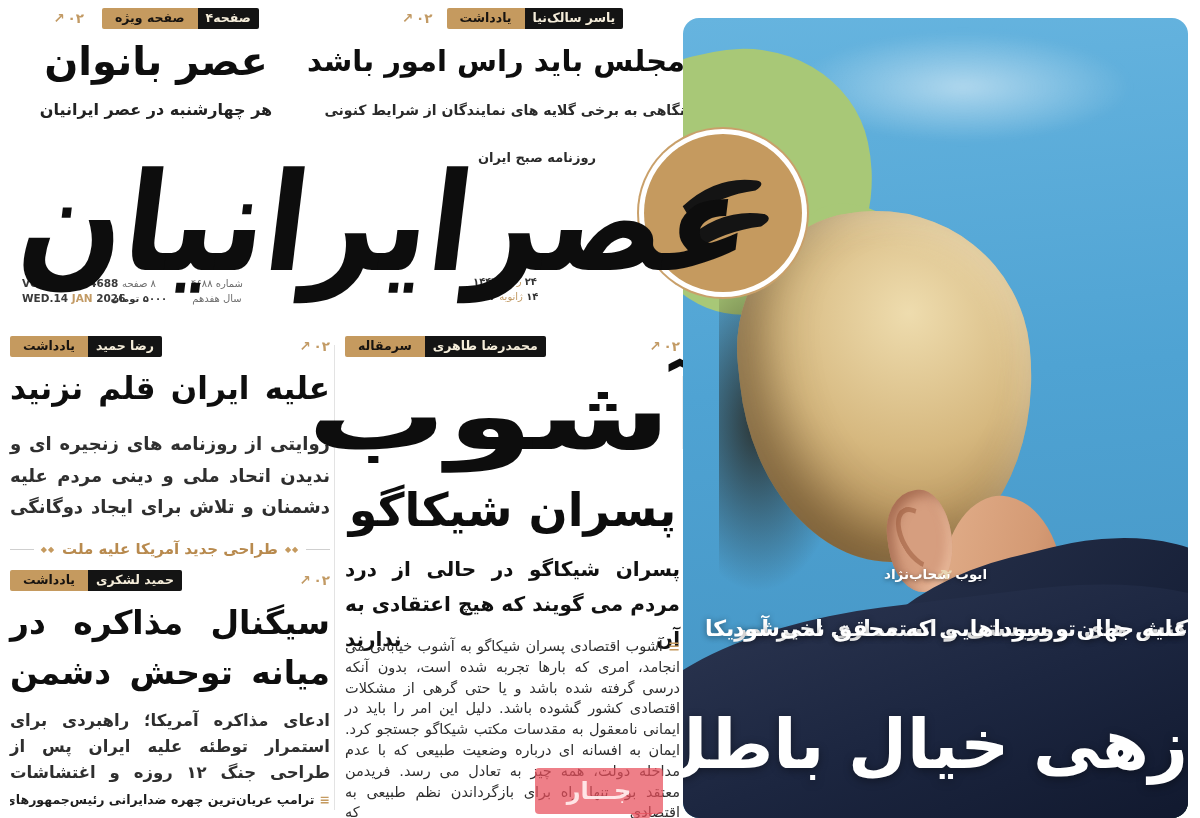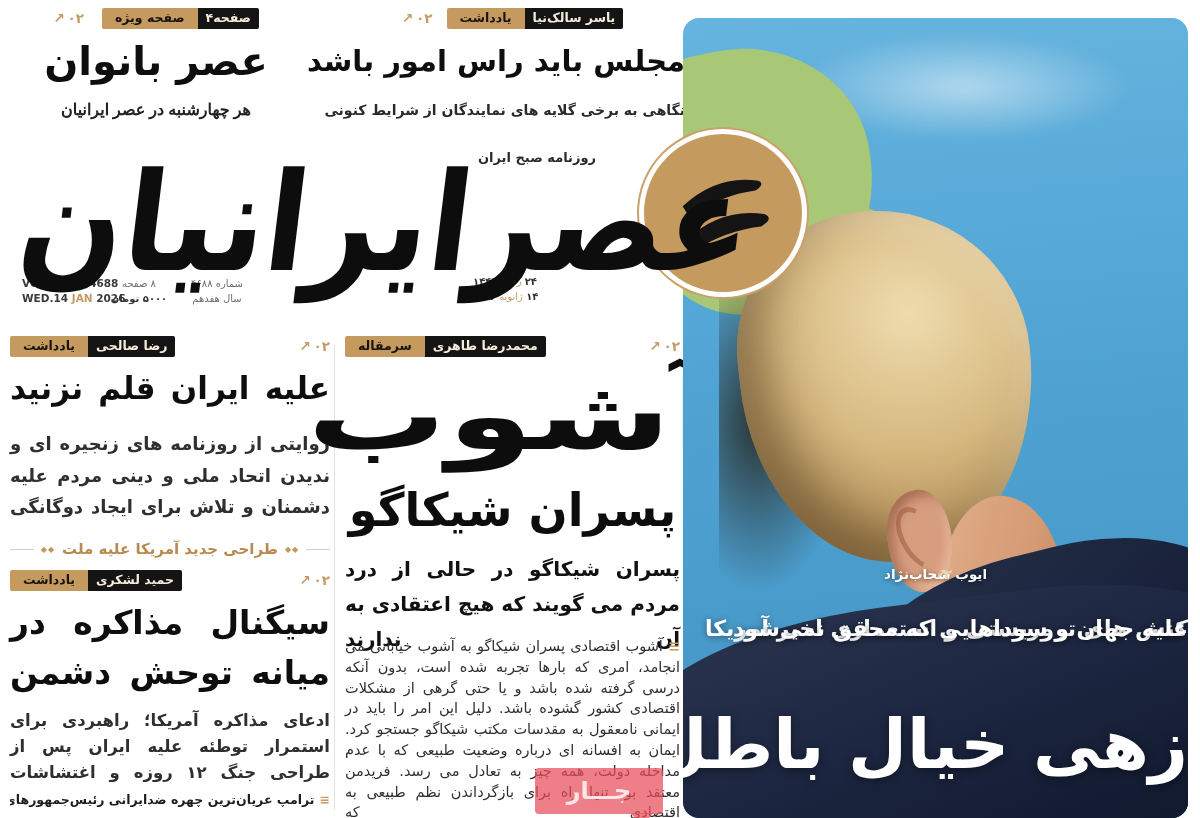--- a/index.html
+++ b/index.html
@@ -17,21 +17,21 @@
   .badge-row{display:flex;align-items:center;justify-content:space-between;}
 
   
   .hl{font-weight:900;color:#0e0e0e;}
   .just{text-align:justify;text-align-last:justify;}
   .bodytx{color:#2f2f2f;text-align:justify;text-align-last:justify;}
   .ticon{color:#c59a5f;font-weight:700;margin-left:5px;}
 
   
   .tl-head{font-size:40px;line-height:54px;text-align:center;white-space:nowrap;}
-  .tl-sub{font-size:16px;font-weight:700;color:#222;text-align:center;white-space:nowrap;font-family:Liberation Serif, serif;}
+  .tl-sub{font-size:16px;font-weight:700;color:#222;text-align:center;white-space:nowrap;}
   .tc-head{font-size:29px;line-height:46px;white-space:nowrap;}
   .tc-sub{font-size:14px;font-weight:700;color:#2a2a2a;white-space:nowrap;}
 
   
   .logo-callig{font-size:122px;font-weight:900;color:#0d0d0d;text-align:center;white-space:nowrap;
                transform:skewX(-7deg) scaleY(1.12);transform-origin:center;line-height:150px;z-index:9;}
   .tagline{font-size:13px;font-weight:700;color:#2b2b2b;text-align:center;z-index:9;}
   .emblem{width:158px;height:158px;border-radius:50%;background:#c59a5f;z-index:8;
           box-shadow:0 0 0 5px #ffffff,0 0 0 7px #c9a06a;display:flex;align-items:center;justify-content:center;}
   .mh-small{font-size:10px;line-height:15px;color:#6e6e6e;text-align:center;white-space:nowrap;}
@@ -192,21 +192,21 @@
   <div class="abs vrule" style="left:334px;top:345px;height:465px;"></div>
 
   <section class="abs" style="left:10px;top:336px;width:320px;">
     <div class="badge-row">
       <span class="marker">
         <span>↗</span>
         <span>۰۲</span>
       </span>
       <span class="badge">
         <span class="bg">یادداشت</span>
-        <span class="bk">رضا صالحی</span>
+        <span class="bk">رضا حمید</span>
       </span>
     </div>
     <h2 class="hl just abs" style="left:0;top:28px;width:320px;margin:0;font-size:31px;line-height:48px;white-space:nowrap;">علیه ایران قلم نزنید</h2>
     <p class="bodytx abs" style="left:0;top:92px;width:320px;margin:0;font-size:18px;font-weight:700;line-height:31.5px;">روایتی از روزنامه های زنجیره ای و ندیدن اتحاد ملی و دینی مردم علیه دشمنان و تلاش برای ایجاد دوگانگی</p>
   </section>
 
   <div class="abs kicker" style="left:10px;top:540px;width:320px;">
     <span class="line"></span>
     <span class="orn">◆◆</span>
     <span class="ktx">طراحی جدید آمریکا علیه ملت</span>

